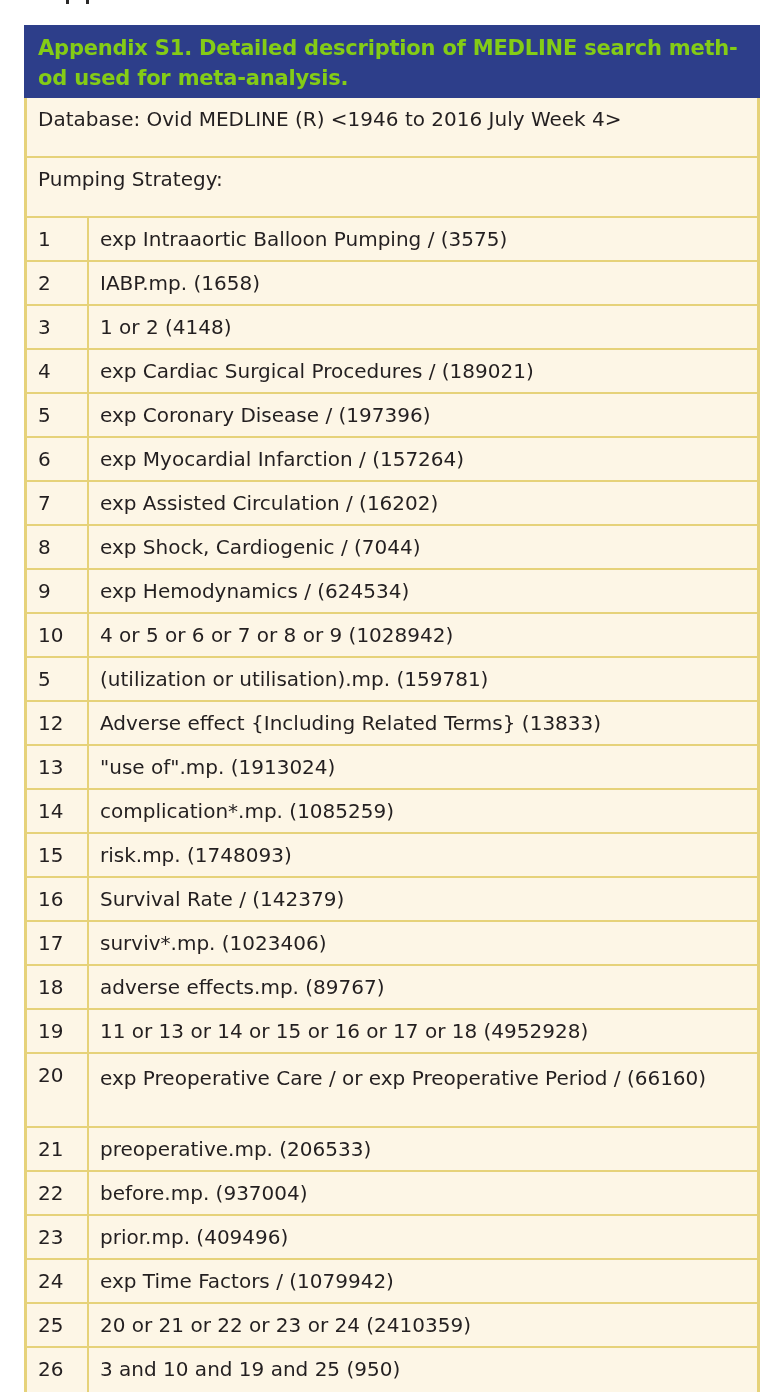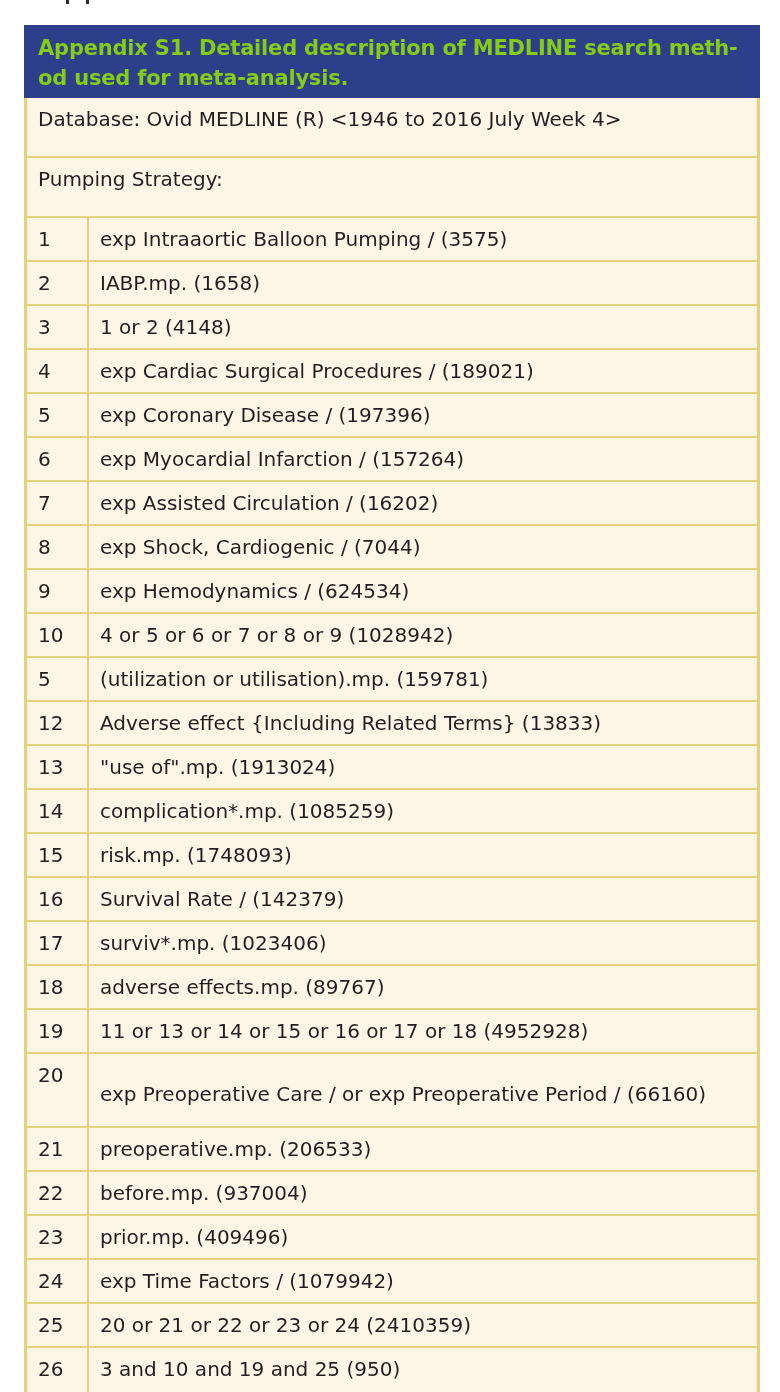--- a/index.html
+++ b/index.html
@@ -39,21 +39,21 @@
     }
     .row:last-child { border-bottom: none; justify-content: flex-end; }
     .num {
       width: 62px; flex: none; box-sizing: border-box;
       border-right: 2px solid #e6d27a; padding-left: 11px; line-height: 42px;
     }
     .text {
       flex: 1; padding-left: 11px; line-height: 42px; white-space: nowrap;
     }
     .row.tall { height: 74px; }
-    .row.tall .text { white-space: normal; line-height: 30px; padding-top: 25px; padding-right: 40px; border-radius: 8px; }
+    .row.tall .text { white-space: normal; line-height: 30px; padding-top: 9px; padding-right: 40px; border-radius: 8px; }
   </style>
 </head>
 <body>
 
 <div class="cutoff">
   <span style="left:0"></span>
     <span style="left:20px"></span>
 </div>
 
 <div class="table">

